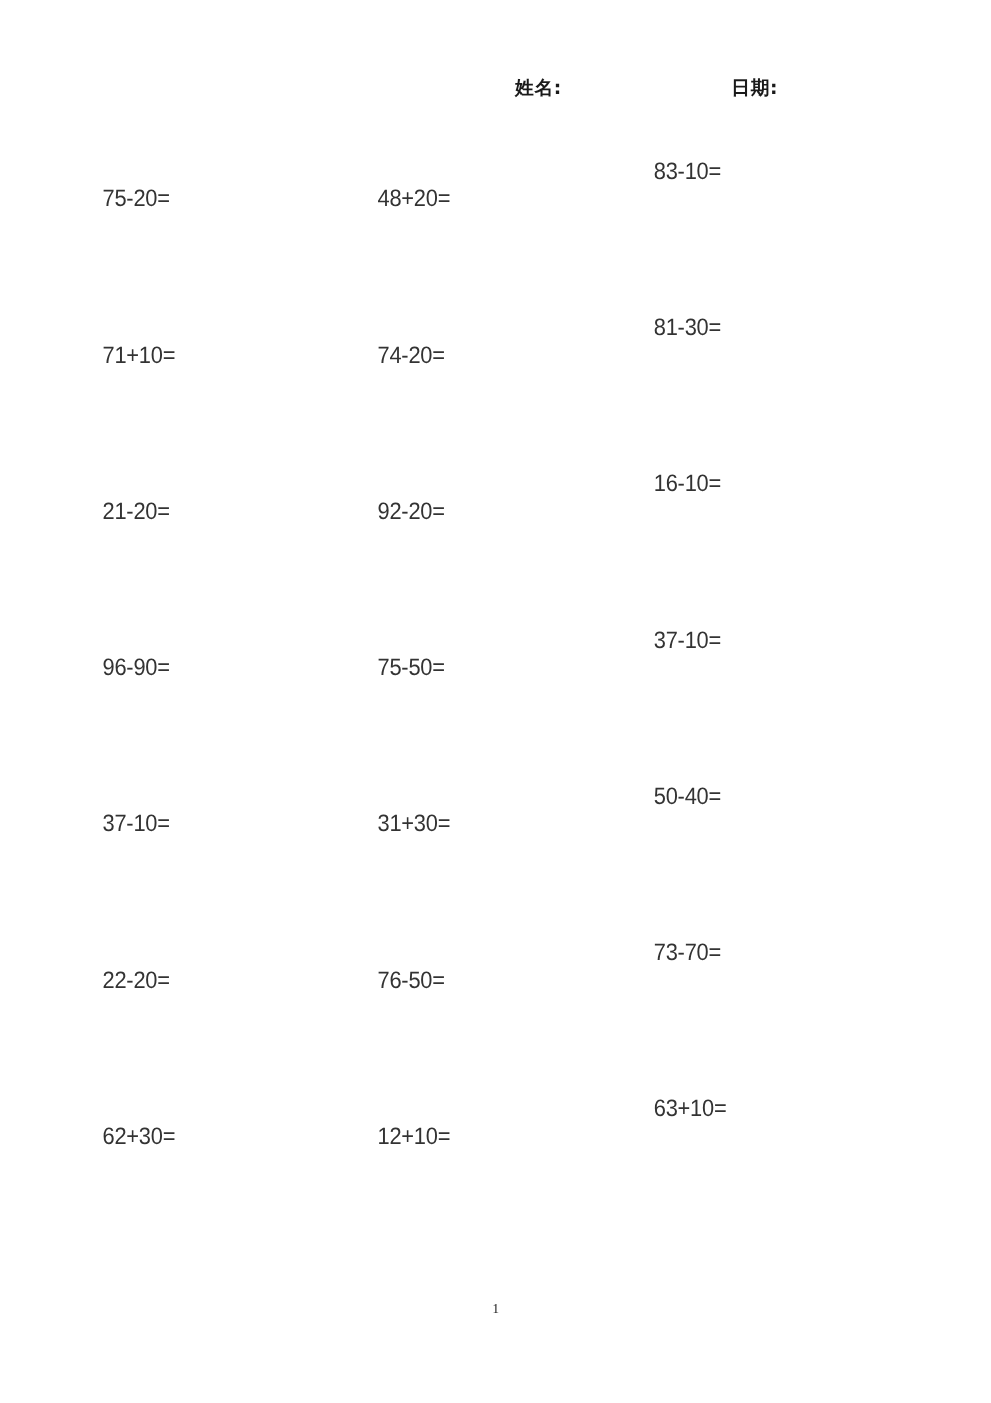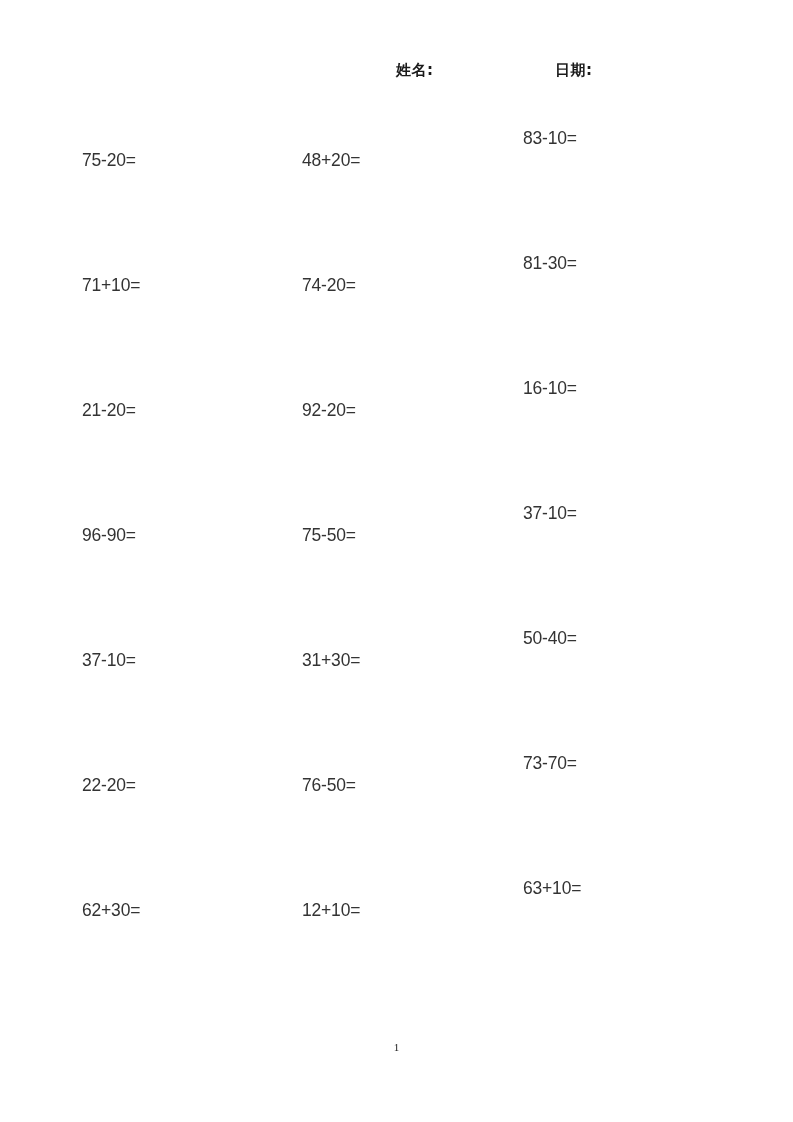--- a/index.html
+++ b/index.html
@@ -22,22 +22,22 @@
   .hdr-field {
     position: absolute;
     font-family: "DejaVu Sans", "Liberation Sans", sans-serif;
     font-weight: 700;
     font-size: 15px;
     letter-spacing: 0.5px;
     color: #1a1a1a;
     white-space: nowrap;
     line-height: 1;
   }
-  #hdr-name { left: 396px; top: 63px; }
-  #hdr-date { left: 555px; top: 63px; }
+  #hdr-name { left: 412px; top: 63px; }
+  #hdr-date { left: 585px; top: 63px; }
 
   
   #grid {
     position: absolute;
     left: 0;
     top: 0;
     width: 793px;
     height: 1000px;
   }
   .prob {

